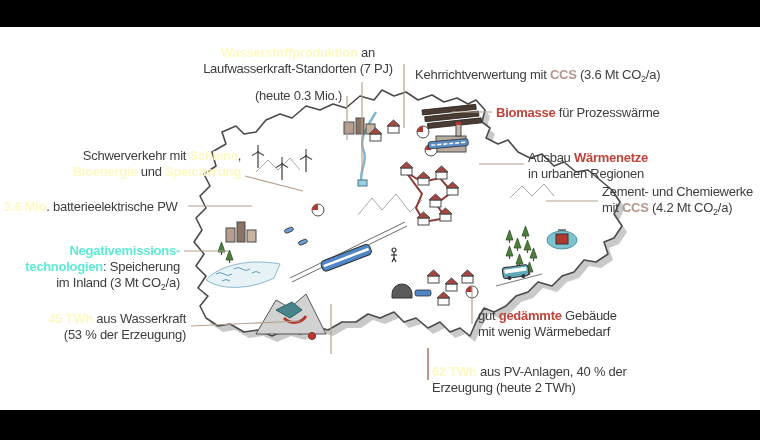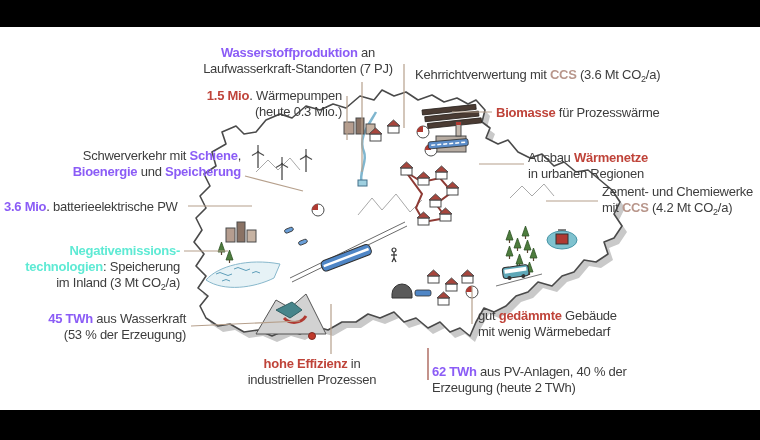--- a/index.html
+++ b/index.html
@@ -8,21 +8,21 @@
   .content-bg{position:absolute;left:0;top:27px;width:760px;height:383px;background:#fff;}
   .bar{position:absolute;left:0;width:760px;background:#000;}
   .bar.top{top:0;height:27px;}
   .bar.bottom{top:410px;height:30px;}
   svg.leaders{position:absolute;left:0;top:0;}
   svg.map{position:absolute;left:170px;top:80px;}
   .label{position:absolute;font-size:13px;line-height:16px;color:#3d3d3d;
          letter-spacing:-0.25px;white-space:nowrap;}
   .t-right{text-align:right;}
   .t-center{text-align:center;}
-  .blue{color:#8b5cf6;font-weight:bold;}
+  .blue{color:#fef9c3;font-weight:bold;}
   .red{color:#bf4339;font-weight:bold;}
   .ccs{color:#b8968b;font-weight:bold;}
   .tan{color:#5eead4;font-weight:bold;}
   .sb{font-size:9px;vertical-align:-3px;}
 </style>
 </head>
 <body>
 
 <div class="stage">
   <div class="content-bg"></div>
@@ -213,21 +213,20 @@
     </g>
     <line x1="428" y1="348" x2="428" y2="380" stroke="#9c4a3e" stroke-width="1.2"></line>
   </svg>
 
   <div class="label t-center" style="left:190px;top:45px;width:216px;">
     <div><span class="blue">Wasserstoffproduktion</span><span> an</span></div>
     <div><span>Laufwasserkraft-Standorten (7 PJ)</span></div>
   </div>
 
   <div class="label t-right" style="right:418px;top:88px;">
-    <div><span class="red">1.5 Mio</span><span>. Wärmepumpen</span></div>
     <div><span>(heute 0.3 Mio.)</span></div>
   </div>
 
   <div class="label" style="left:415px;top:67px;">
     <div><span>Kehrrichtverwertung mit </span><span class="ccs">CCS</span><span> (3.6 Mt CO</span><span class="sb">2</span><span>/a)</span></div>
   </div>
 
   <div class="label" style="left:496px;top:105px;">
     <div><span class="red">Biomasse</span><span> für Prozesswärme</span></div>
   </div>
@@ -255,24 +254,20 @@
     <div><span class="tan">Negativemissions-</span></div>
     <div><span class="tan">technologien</span><span>: Speicherung</span></div>
     <div><span>im Inland (3 Mt CO</span><span class="sb">2</span><span>/a)</span></div>
   </div>
 
   <div class="label t-right" style="right:574px;top:311px;">
     <div><span class="blue">45 TWh</span><span> aus Wasserkraft</span></div>
     <div><span>(53 % der Erzeugung)</span></div>
   </div>
 
-  <div class="label t-center" style="left:222px;top:356px;width:180px;">
-    <div><span class="red">hohe Effizienz</span><span> in</span></div>
-    <div><span>industriellen Prozessen</span></div>
-  </div>
 
   <div class="label" style="left:432px;top:364px;">
     <div><span class="blue">62 TWh</span><span> aus PV-Anlagen, 40 % der</span></div>
     <div><span>Erzeugung (heute 2 TWh)</span></div>
   </div>
 
   <div class="label" style="left:478px;top:308px;">
     <div><span>gut </span><span class="red">gedämmte</span><span> Gebäude</span></div>
     <div><span>mit wenig Wärmebedarf</span></div>
   </div>

